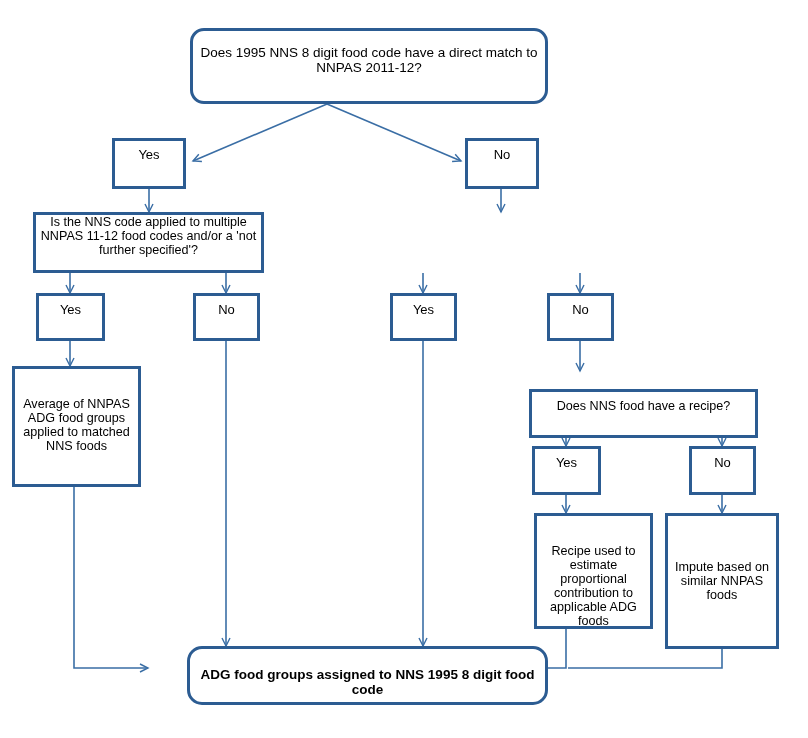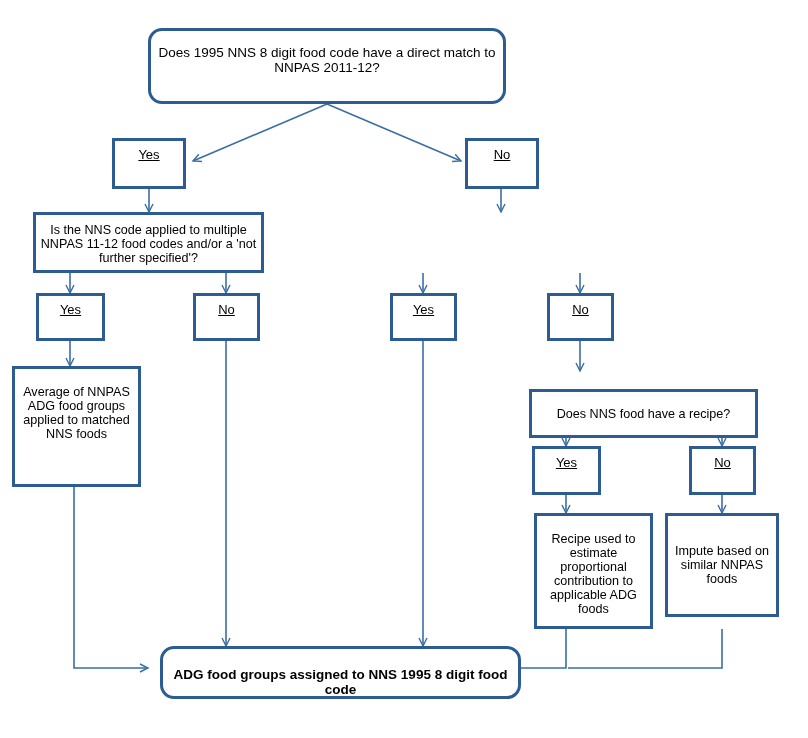--- a/index.html
+++ b/index.html
@@ -38,59 +38,59 @@
   .node .txt {
     display: block;
     width: 100%;
     line-height: 1.12;
   }
   
   .node.round {
     border-radius: 14px;
     align-items: flex-start;
     padding-top: 14px;
+    margin-left: 42px;
   }
   .node.round .txt {
     font-size: 13.5px;
   }
   .node.round.bold .txt {
     font-weight: bold;
     font-size: 13.5px;
   }
   .node.round.bold {
     align-items: flex-start;
     padding-top: 18px;
   }
   
   .node.decision {
     align-items: flex-start;
-    padding-top: 8px;
+    padding-top: 0;
   }
   .node.decision .txt {
     font-size: 12.6px;
   }
   
   .node.yn {
     align-items: flex-start;
     padding-top: 7px;
   }
   .node.yn .txt {
     font-size: 13px;
-    text-decoration: underline;
   }
   
   .node.process {
     align-items: center;
   }
   .node.process .txt {
     font-size: 12.6px;
   }
   .node.process.upper {
     align-items: flex-start;
-    padding-top: 16px;
+    padding-top: 28px;
   }
 </style>
 </head>
 <body>
 
 <div id="canvas">
 
   <svg id="connectors" viewBox="0 0 808 738" width="808" height="738" xmlns="http://www.w3.org/2000/svg">
     <defs>
       <marker id="arrowOpen" markerWidth="12" markerHeight="12" refX="9" refY="5" orient="auto" markerUnits="userSpaceOnUse">
@@ -186,21 +186,21 @@
   </div>
 
   <div class="node yn" style="left:689px; top:446px; width:67px; height:49px;">
     <span class="txt">No</span>
   </div>
 
   <div class="node process upper" style="left:506px; top:513px; width:119px; height:116px;margin-left:28px;">
     <span class="txt">Recipe used to estimate proportional contribution to applicable ADG foods</span>
   </div>
 
-  <div class="node process" style="left:665px; top:513px; width:114px; height:104px;">
+  <div class="node process" style="left:665px; top:513px; width:114px; height:136px;">
     <span class="txt">Impute based on similar NNPAS foods</span>
   </div>
 
-  <div class="node round bold" style="left:160px; top:646px; width:361px; height:53px;">
+  <div class="node round bold" style="left:145px; top:646px; width:361px; height:59px;border-radius:15px;">
     <span class="txt">ADG food groups assigned to NNS 1995 8 digit food code</span>
   </div>
 
 </div>
 
 </body></html>

